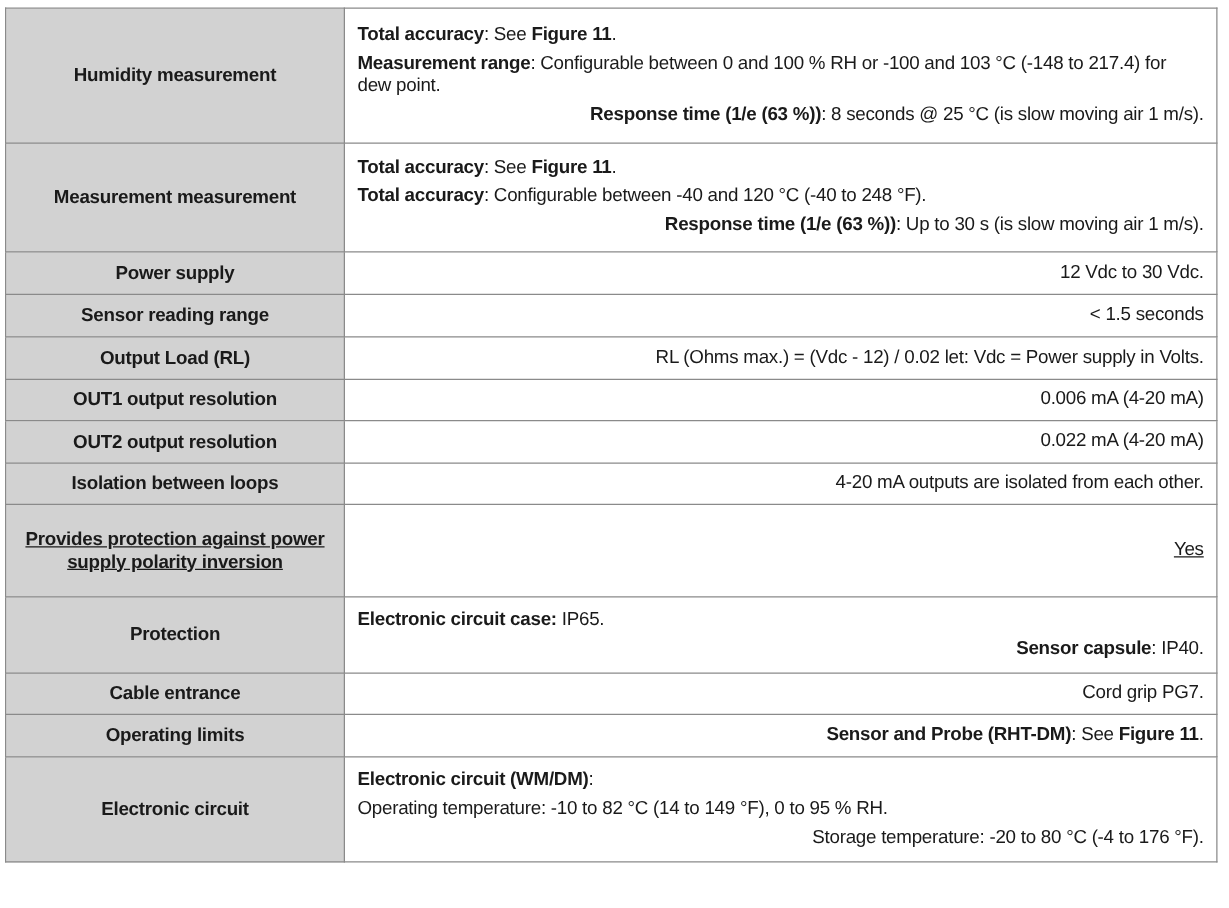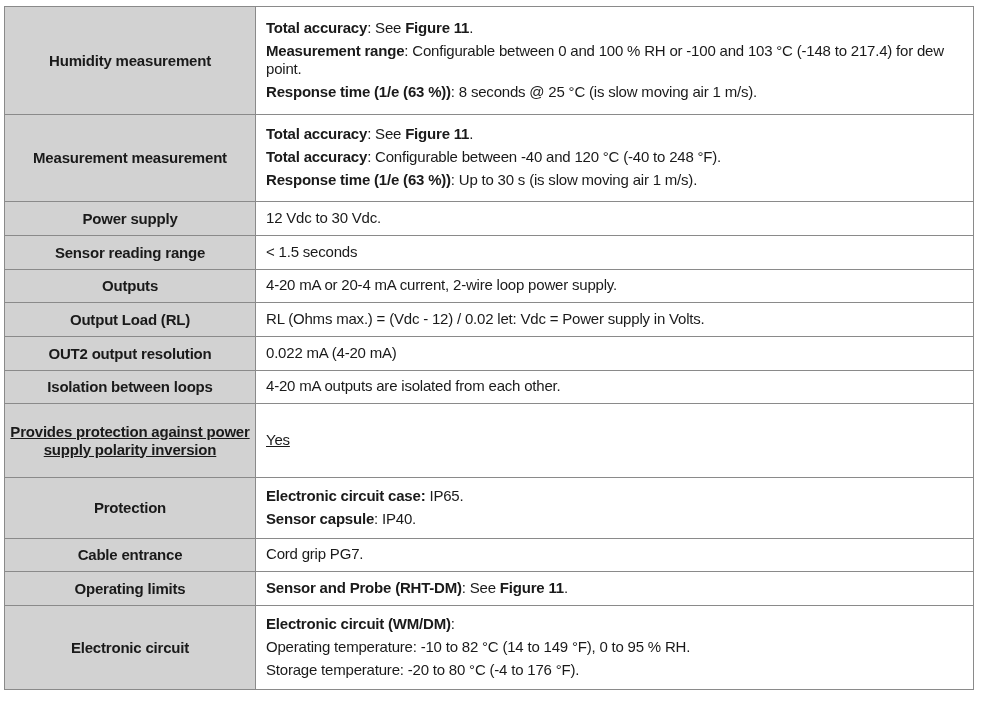--- a/index.html
+++ b/index.html
@@ -9,27 +9,27 @@
     position: absolute; left: 4px; top: 6px;
     width: 970px; border-collapse: collapse; table-layout: fixed;
   }
   table.spec td {
     border: 1px solid #8a8a8a;
     font-size: 15px; line-height: 18px;
     vertical-align: middle;
   }
   td.label {
     width: 242px; background: #d2d2d2;
-    font-weight: bold; text-align: center; padding: 0 4px;
+    font-weight: bold; text-align: center; padding: 0 14px;
     letter-spacing: -0.2px;
   }
   td.value { background: #ffffff; padding: 4px 10px 4px 10px; text-align: left; letter-spacing: -0.2px; }
   .line { margin: 4px 0 5px 0; }
   .line:first-child { margin-top: 0; }
-  .line:last-child { margin-bottom: 2px; }
+  .line:last-child { margin-bottom: 2px; text-align: right; }
   b { font-weight: bold; }
 </style>
 </head>
 <body>
 
 <table class="spec">
   <tbody id="spec-body">
       <tr style="height: 108px;">
         <td class="label">Humidity measurement</td>
         <td class="value">
@@ -51,30 +51,30 @@
         <td class="value">
           <div class="line"><span>12 Vdc to 30 Vdc.</span></div>
         </td>
       </tr>
       <tr style="height: 34px;">
         <td class="label">Sensor reading range</td>
         <td class="value">
           <div class="line"><span>&lt; 1.5 seconds</span></div>
         </td>
       </tr>
-      <tr style="height: 33px;">
-        <td class="label">Outputs</td>
-        <td class="value">
-          <div class="line"><span>4-20 mA or 20-4 mA current, 2-wire loop power supply.</span></div>
-        </td>
-      </tr>
       <tr style="height: 34px;">
         <td class="label">Output Load (RL)</td>
         <td class="value">
           <div class="line"><span>RL (Ohms max.) = (Vdc - 12) / 0.02 let: Vdc = Power supply in Volts.</span></div>
+        </td>
+      </tr>
+      <tr style="height: 33px;">
+        <td class="label">OUT1 output resolution</td>
+        <td class="value">
+          <div class="line"><span>0.006 mA (4-20 mA)</span></div>
         </td>
       </tr>
       <tr style="height: 34px;">
         <td class="label">OUT2 output resolution</td>
         <td class="value">
           <div class="line"><span>0.022 mA (4-20 mA)</span></div>
         </td>
       </tr>
       <tr style="height: 33px;">
         <td class="label">Isolation between loops</td>

